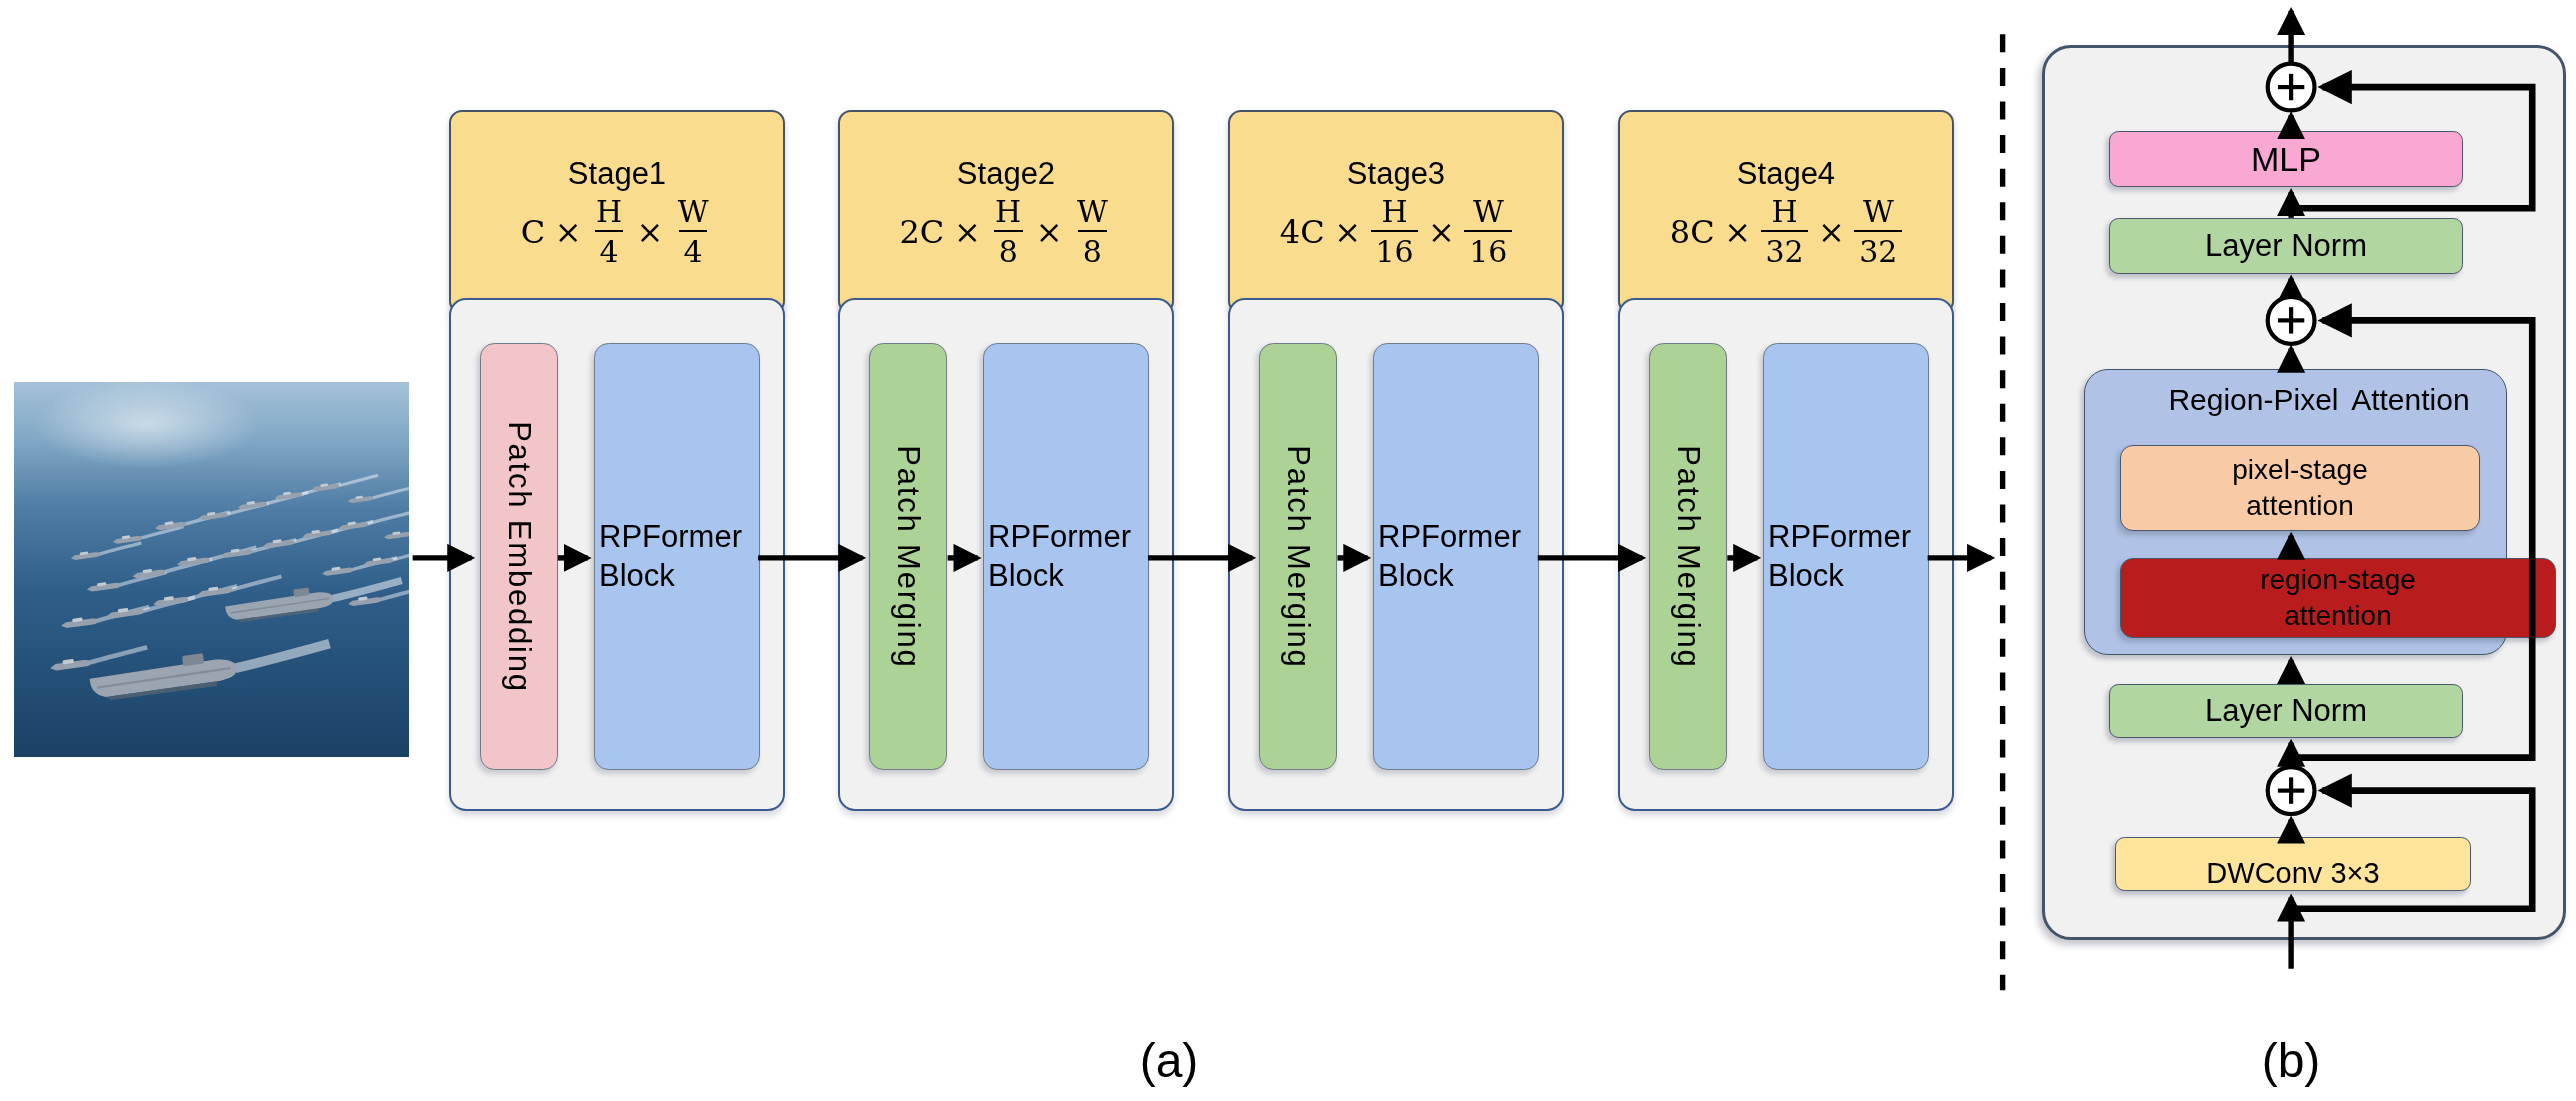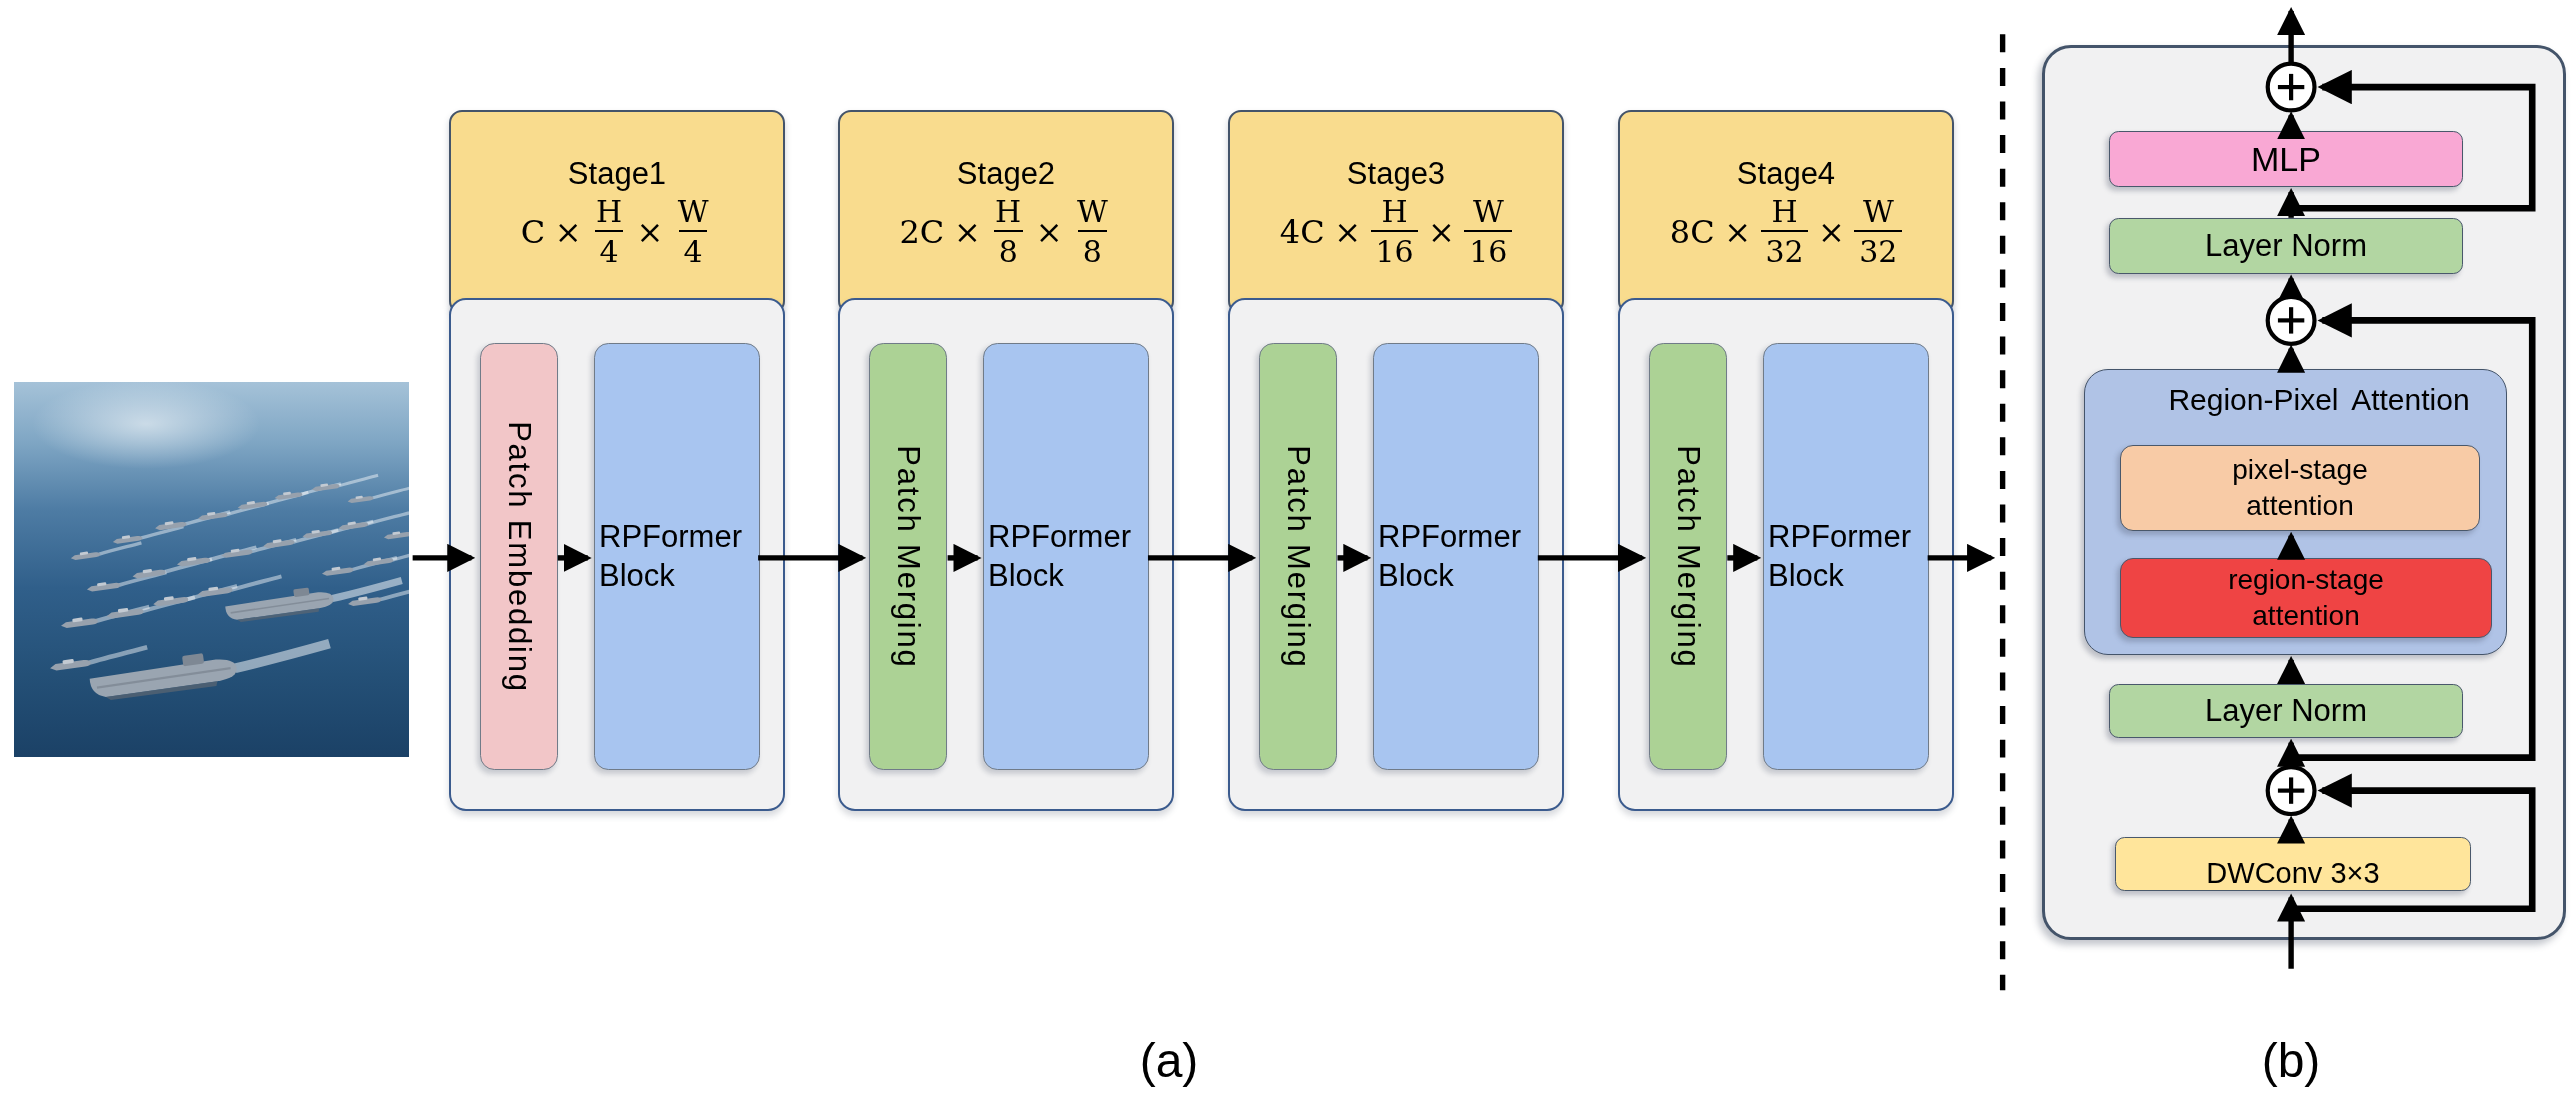--- a/index.html
+++ b/index.html
@@ -54,21 +54,21 @@
   #b-mlp{left:2109px;top:131px;width:354px;height:56px;background:#f9a8d4;
     border-radius:9.6px;font-size:34px;}
   #b-ln1{left:2109px;top:218px;width:354px;height:56px;background:#B2D6A2;
     border-radius:9.6px;font-size:31px;}
   #b-rpa{left:2084px;top:369px;width:423px;height:286px;background:#B0C3E6;
     border-radius:24px;border-color:#44546A;}
   #b-rpa-title{left:2084px;top:381px;width:470px;height:38px;font-size:30px;word-spacing:6px;}
   #b-pixel{left:2120px;top:445px;width:360px;height:86px;background:#F8CBA6;
     border-radius:13px;font-size:28px;line-height:1.3;}
   #b-pixel span,#b-region span{width:192px;}
-  #b-region{left:2120px;top:558px;width:372px;height:80px;background:#ef4444;
+  #b-region{left:2120px;top:558px;width:436px;height:80px;background:#b91c1c;
     border-radius:13px;font-size:28px;line-height:1.3;}
   #b-ln2{left:2109px;top:684px;width:354px;height:54px;background:#B2D6A2;
     border-radius:9.6px;font-size:31px;}
   #b-dwconv{left:2115px;top:837px;width:356px;height:54px;background:#FFE59B;
     border-radius:9.6px;font-size:29px;align-items:flex-end;}
 
   .caption{position:absolute;top:1027px;width:180px;height:66px;
     font-size:48px;display:flex;align-items:center;justify-content:center;}
   #caption-a{left:1079px;} #caption-b{left:2201px;}
 

